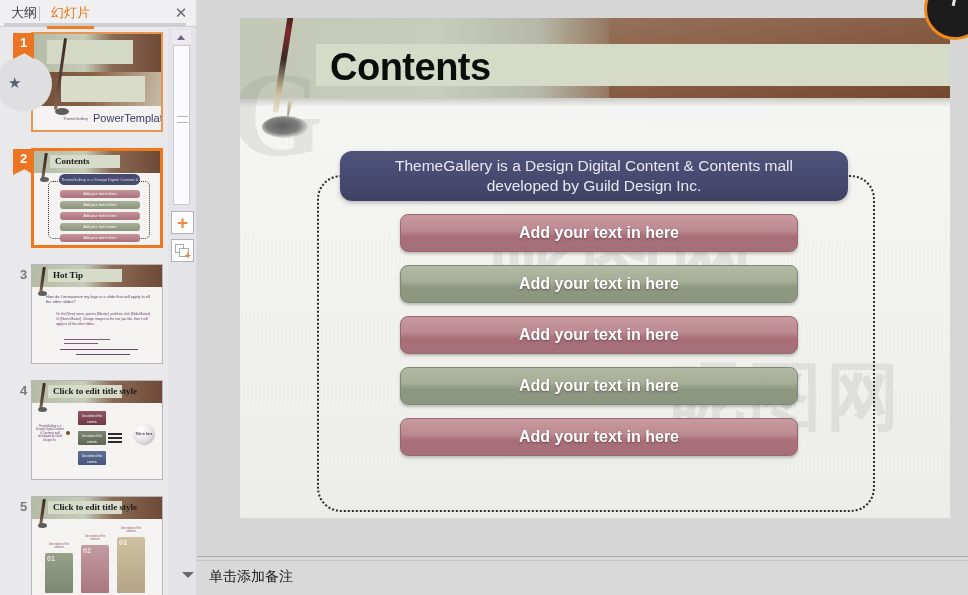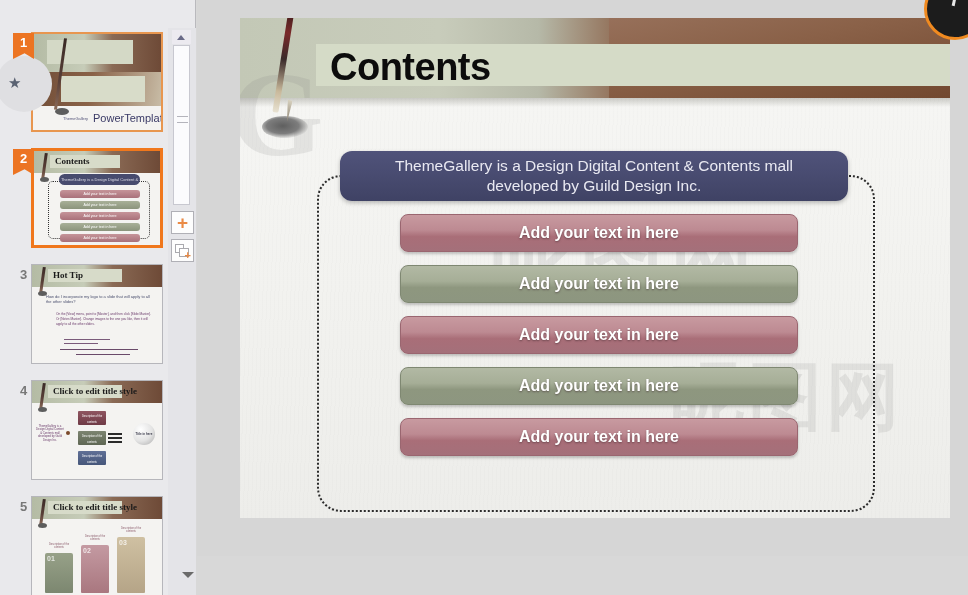--- a/index.html
+++ b/index.html
@@ -338,20 +338,27 @@
     border-top: 6px solid #6a6a6a;
   }
 </style>
 </head>
 <body>
 
 <div id="app">
 
   <div id="left-panel">
 
+    <div id="tabbar">
+      <div class="tab outline">大纲</div>
+      <div class="tab-sep"></div>
+      <div class="tab slides">幻灯片</div>
+      <div id="tab-close">✕</div>
+      <div id="tab-underline-bar"></div>
+    </div>
 
     <div id="thumb-list">
 
       <div class="thumb-row">
         <div class="watermark-circle"></div>
         <div class="thumb-badge active">1</div>
         <div class="star-icon">★</div>
         <div class="thumb-frame">
           <div class="mini">
             <div class="mini-header tall"></div>
@@ -507,18 +514,22 @@
           <span class="bar-label">Add your text in here</span>
         </div>
         <div class="bar rose">
           <span class="bar-label">Add your text in here</span>
         </div>
       </div>
 
     </div>
   </div>
 
+  <div id="notes-pane">
+    <div id="notes-split"></div>
+    <div id="notes-placeholder">单击添加备注</div>
+  </div>
 
   <div id="bottom-left-arrow"></div>
 
   <div id="office-orb"></div>
 
 </div>
 
 </body></html>

